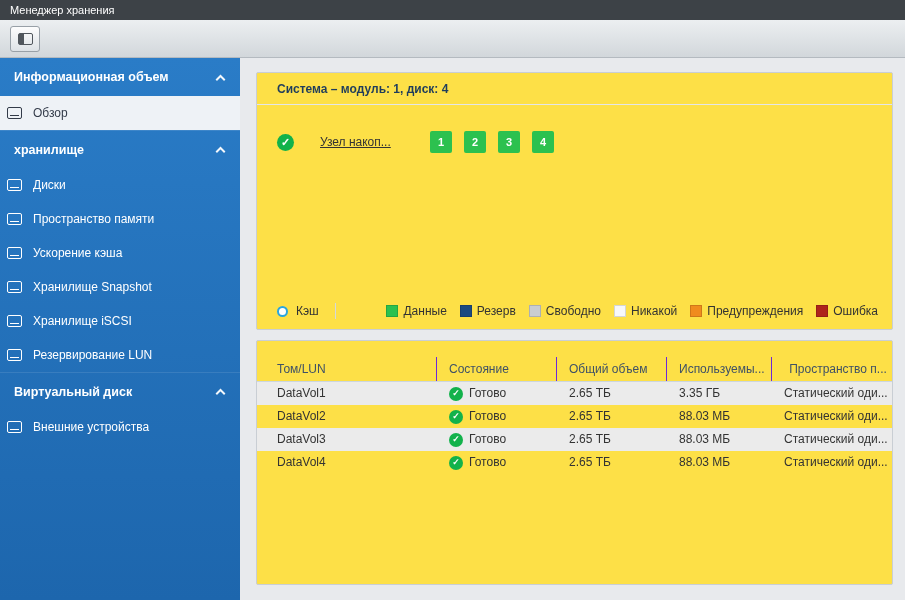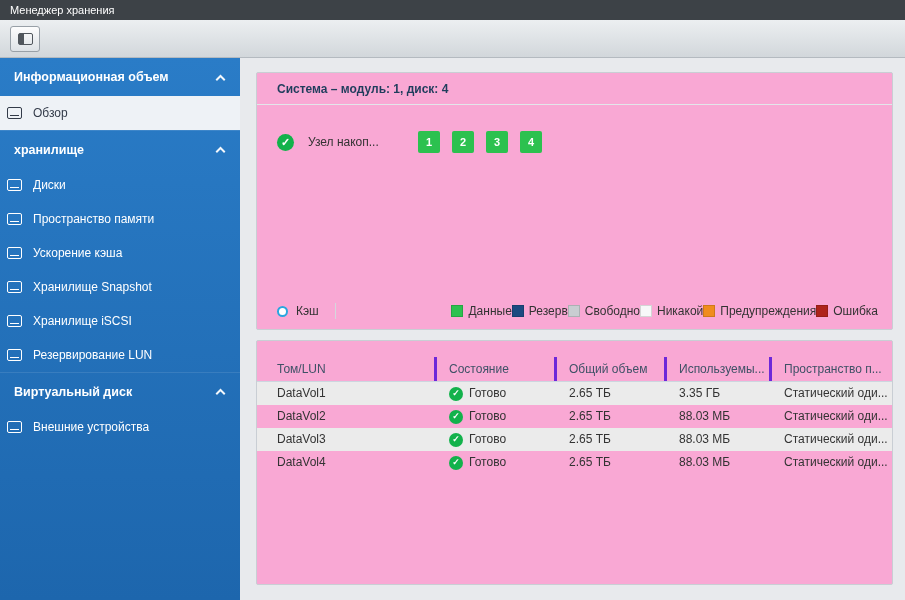--- a/index.html
+++ b/index.html
@@ -24,49 +24,49 @@
   .side-section { height:38px; display:flex; align-items:center; justify-content:space-between; padding:0 16px 0 14px; color:#fff; font-weight:bold; font-size:12.5px; cursor:pointer; border-top:1px solid rgba(255,255,255,0.10); }
   .sidebar .side-section:first-child { border-top:none; }
   .chevron-up { width:7px; height:7px; border-left:2px solid rgba(255,255,255,0.95); border-top:2px solid rgba(255,255,255,0.95); transform:rotate(45deg); margin-top:4px; flex:0 0 auto; }
   .side-item { height:34px; display:flex; align-items:center; gap:11px; padding-left:7px; color:#fff; cursor:pointer; }
   .side-item.selected { background:#eef2f6; color:#333b49; }
   .drive-icon { width:15px; height:12px; border:1px solid currentColor; border-radius:2px; position:relative; display:inline-block; flex:0 0 auto; }
   .drive-icon::after { content:''; position:absolute; left:2px; right:2px; bottom:2px; border-top:1px solid currentColor; }
 
   
   .main { flex:1 1 auto; padding:14px 12px 0 16px; min-width:0; }
-  .panel { background:#f9a8d4; border:1px solid #c9ced4; border-radius:2px; overflow:hidden; }
+  .panel { background:#fde047; border:1px solid #c9ced4; border-radius:2px; overflow:hidden; }
   .panel-system { height:258px; margin-bottom:10px; position:relative; }
   .panel-volume { height:245px; }
   .panel-header { height:32px; border-bottom:1px solid #e3e6ea; display:flex; align-items:center; padding-left:20px; }
   .panel-title { font-weight:bold; color:#1f3d5c; font-size:12px; }
 
   .system-body { position:relative; height:225px; }
   .node-row { display:flex; align-items:center; padding:26px 0 0 20px; }
   .check-circle { background:#12b24b; color:#fff; border-radius:50%; display:inline-flex; align-items:center; justify-content:center; font-weight:bold; flex:0 0 auto; }
   .check-circle.big { width:17px; height:17px; font-size:11px; }
   .check-circle.small { width:14px; height:14px; font-size:9px; }
-  .node-label { margin-left:14px; width:88px; color:#333; }
+  .node-label { margin-left:26px; width:88px; color:#333;text-decoration:underline; }
   .disk-strip { display:flex; gap:12px; margin-left:22px; }
   .disk-square { width:22px; height:22px; border-radius:2px; color:#fff; font-size:11px; font-weight:bold; display:flex; align-items:center; justify-content:center; cursor:pointer; }
 
   .legend-row { position:absolute; left:20px; right:14px; bottom:11px; display:flex; align-items:center; }
   .cache-group { display:flex; align-items:center; gap:8px; color:#333; }
   .cache-icon { width:11px; height:11px; border:2px solid #2aa6df; border-radius:50%; background:#fff; display:inline-block; }
   .v-divider { width:1px; height:16px; background:#d4d8dc; margin-left:16px; }
-  .legend { margin-left:auto; display:flex; align-items:center; }
+  .legend { margin-left:auto; display:flex; align-items:center; gap:13px; }
   .legend-item { display:flex; align-items:center; gap:5px; }
   .legend-swatch { width:12px; height:12px; display:inline-block; box-shadow:inset 0 0 0 1px rgba(0,0,0,0.14); }
   .legend-label { color:#333; }
 
   
   .table { margin-top:16px; }
   .thead { display:flex; height:25px; border-bottom:1px solid #ccd6df; }
-  .th { color:#3f5166; line-height:24px; border-right:3px solid #6d28d9; cursor:pointer; overflow:hidden; white-space:nowrap; }
-  .th:last-child { border-right:none; }
+  .th { color:#3f5166; line-height:24px; border-right:1px solid #6d28d9; cursor:pointer; overflow:hidden; white-space:nowrap; }
+  .th:last-child { border-right:none;text-align:center; }
   .tr { display:flex; height:23px; cursor:pointer; }
   .tr.odd { background:#ebebeb; }
   .td { line-height:23px; overflow:hidden; white-space:nowrap; color:#333; }
   .col0 { width:180px; flex:0 0 180px; padding-left:20px; }
   .col1 { width:120px; flex:0 0 120px; padding-left:12px; }
   .col2 { width:110px; flex:0 0 110px; padding-left:12px; }
   .col3 { width:105px; flex:0 0 105px; padding-left:12px; }
   .col4 { flex:1 1 auto; padding-left:12px; }
   .status-cell { display:flex; align-items:center; gap:6px; }
 </style>

